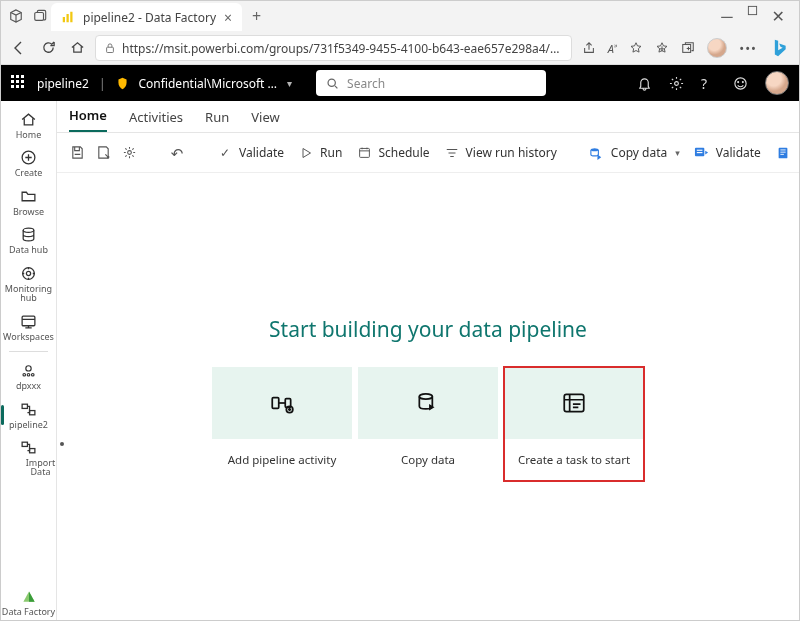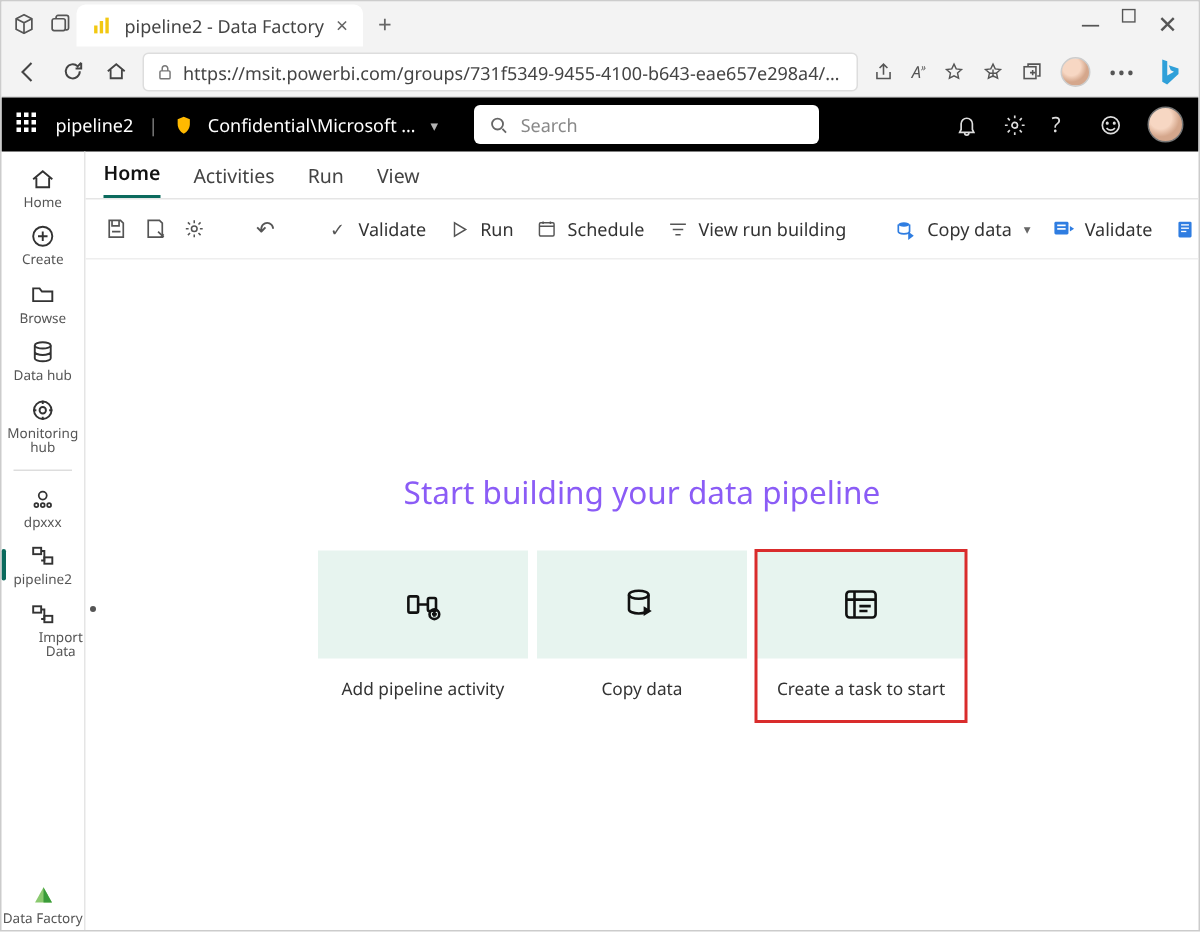--- a/index.html
+++ b/index.html
@@ -52,21 +52,21 @@
   .toolbar { height:40px; display:flex; align-items:center; gap:10px; padding:0 10px; font-size:12px; color:#333; border-bottom:1px solid #eee; white-space:nowrap; overflow:hidden; }
   .toolbar .grp { display:flex; align-items:center; gap:6px; }
   .toolbar .sep { width:1px; height:20px; background:#ddd; margin:0 4px; }
   .toolbar .btn { display:flex; align-items:center; gap:6px; cursor:pointer; padding:2px 2px; }
   .toolbar .ic { width:16px; height:16px; display:inline-flex; align-items:center; justify-content:center; color:#555; }
   .toolbar .blue .ic { color:#2f7de1; }
   .caret { font-size:9px; margin-left:2px; color:#666; }
 
   
   .canvas { flex:1; display:flex; align-items:center; justify-content:center; flex-direction:column; gap:24px; }
-  .heading { font-size:21px; color:#8b5cf6; font-weight:400; }
+  .heading { font-size:21px; color:#0f766e; font-weight:400; }
   .cards { display:flex; gap:6px; }
   .card { width:140px; height:114px; display:flex; flex-direction:column; cursor:pointer; }
   .card .top { flex:0 0 72px; background:#e7f4ef; display:flex; align-items:center; justify-content:center; }
   .card .top svg { width:26px; height:26px; }
   .card .bot { flex:1; display:flex; align-items:center; justify-content:center; font-size:11.5px; color:#333; text-align:center; padding:0 6px; }
   .card.hl { outline:2px solid #d92c2c; outline-offset:-1px; }
 
   .txt-dim { color:#888; }
   .undo { font-size:15px; color:#888; }
   svg { display:block; }
@@ -270,20 +270,29 @@
     <div class="item">
         <span class="ico">
           <svg width="17" height="17" viewBox="0 0 16 16" fill="none" stroke="currentColor" stroke-width="1.2">
             <circle cx="8" cy="8" r="5.5"></circle>
             <circle cx="8" cy="8" r="2"></circle>
             <path d="M8 2v2M8 12v2M2 8h2M12 8h2"></path>
           </svg>
         </span>
         <span>Monitoring hub</span>
       </div>
+    <div class="item">
+        <span class="ico">
+          <svg width="17" height="17" viewBox="0 0 16 16" fill="none" stroke="currentColor" stroke-width="1.2">
+            <rect x="2" y="3" width="12" height="9" rx="1"></rect>
+            <path d="M5 14h6M8 12v2M2 6h12"></path>
+          </svg>
+        </span>
+        <span>Workspaces</span>
+      </div>
     <div style="height:1px;width:70%;background:#ddd;margin:4px 0;"></div>
     <div class="item">
         <span class="ico">
           <svg width="17" height="17" viewBox="0 0 16 16" fill="none" stroke="currentColor" stroke-width="1.1">
             <circle cx="8" cy="6" r="2.5"></circle>
             <circle cx="4" cy="12" r="1.2"></circle>
             <circle cx="8" cy="12" r="1.2"></circle>
             <circle cx="12" cy="12" r="1.2"></circle>
           </svg>
         </span>
@@ -381,21 +390,21 @@
             </svg>
           </span>
           <span>Schedule</span>
         </span>
       <span class="btn">
           <span class="ic">
             <svg width="14" height="14" viewBox="0 0 16 16" fill="none" stroke="currentColor" stroke-width="1.3">
               <path d="M2 4h12M4 8h8M6 12h4"></path>
             </svg>
           </span>
-          <span>View run building</span>
+          <span>View run history</span>
         </span>
       <span class="sep"></span>
       <span class="btn blue">
           <span class="ic">
             <svg width="15" height="15" viewBox="0 0 16 16" fill="currentColor">
               <ellipse cx="6" cy="5" rx="4" ry="1.6"></ellipse>
               <path d="M2 5v5c0 .9 1.8 1.6 4 1.6s4-.7 4-1.6V5" fill="none" stroke="currentColor" stroke-width="1.2"></path>
               <path d="M9 10l4 3-4 3v-6z"></path>
             </svg>
           </span>

